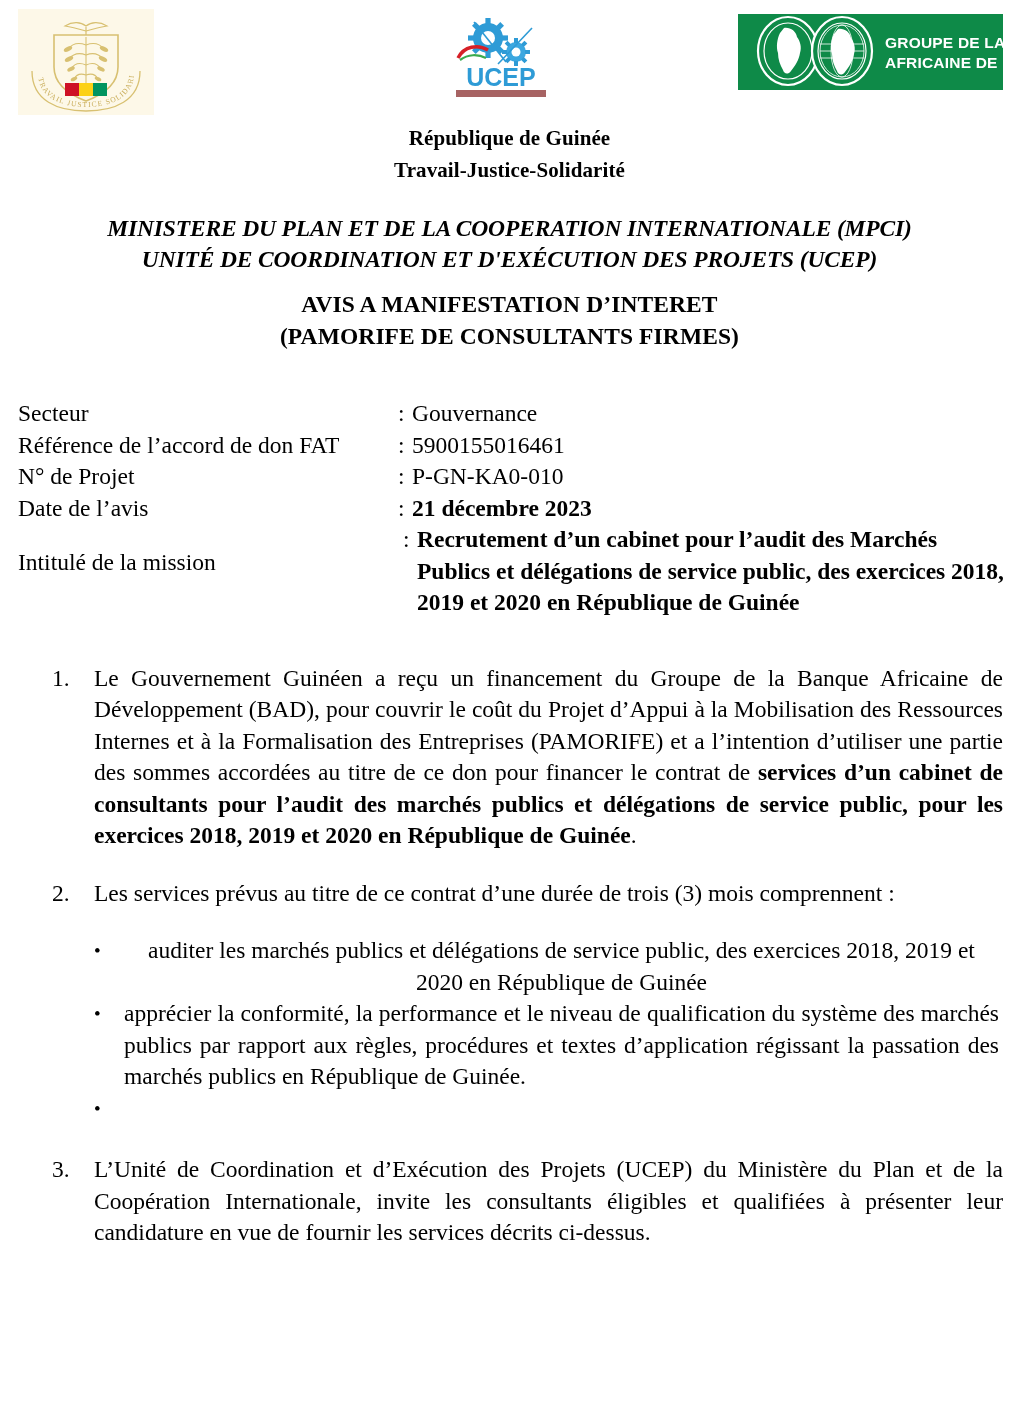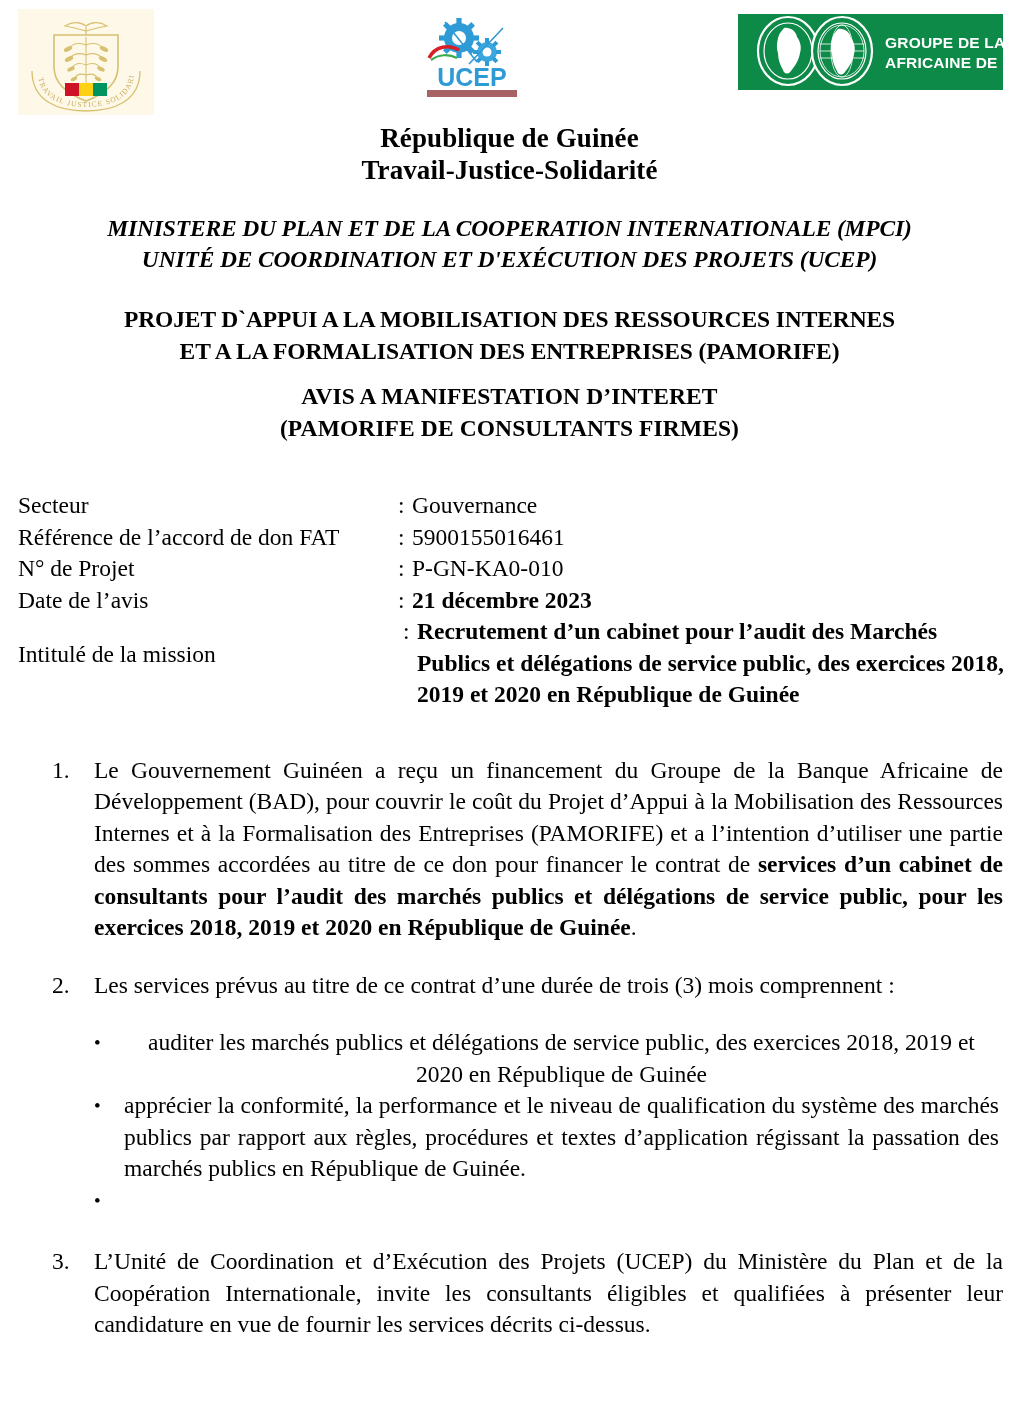--- a/index.html
+++ b/index.html
@@ -31,21 +31,21 @@
     top: 9px;
     width: 136px;
     height: 106px;
     background: #fdf8e8;
   }
   .coat-of-arms svg { display: block; }
 
   
   .ucep-logo {
     position: absolute;
-    left: 415px;
+    left: 444px;
     top: 14px;
     width: 114px;
     height: 88px;
   }
   .ucep-logo svg { display: block; }
 
   
   .afdb-logo {
     position: absolute;
     left: 738px;
@@ -54,21 +54,21 @@
     height: 76px;
   }
   .afdb-logo svg { display: block; }
 
   
   .title-block {
     text-align: center;
     font-weight: bold;
   }
   .country-line {
-    font-size: 27px;
+    font-size: 21px;
     line-height: 32px;
     letter-spacing: 0.1px;
     font-family: Liberation Serif, serif;
   }
   .ministry-block {
     margin-top: 27px;
     font-size: 23.5px;
     line-height: 31px;
     letter-spacing: -0.15px;
     font-style: italic;
@@ -299,24 +299,20 @@
   <div class="country-line">
     <div>République de Guinée</div>
     <div>Travail-Justice-Solidarité</div>
   </div>
 
   <div class="ministry-block">
     <div>MINISTERE DU PLAN ET DE LA COOPERATION INTERNATIONALE (MPCI)</div>
     <div>UNITÉ DE COORDINATION ET D'EXÉCUTION DES PROJETS (UCEP)</div>
   </div>
 
-  <div class="project-block">
-    <div>PROJET D`APPUI A LA MOBILISATION DES RESSOURCES INTERNES</div>
-    <div>ET A LA FORMALISATION DES ENTREPRISES (PAMORIFE)</div>
-  </div>
 
   <div class="notice-block">
     <div>AVIS A MANIFESTATION D’INTERET</div>
     <div>(PAMORIFE DE CONSULTANTS FIRMES)</div>
   </div>
 </div>
 
 <div class="meta">
 
   <div class="meta-row">

